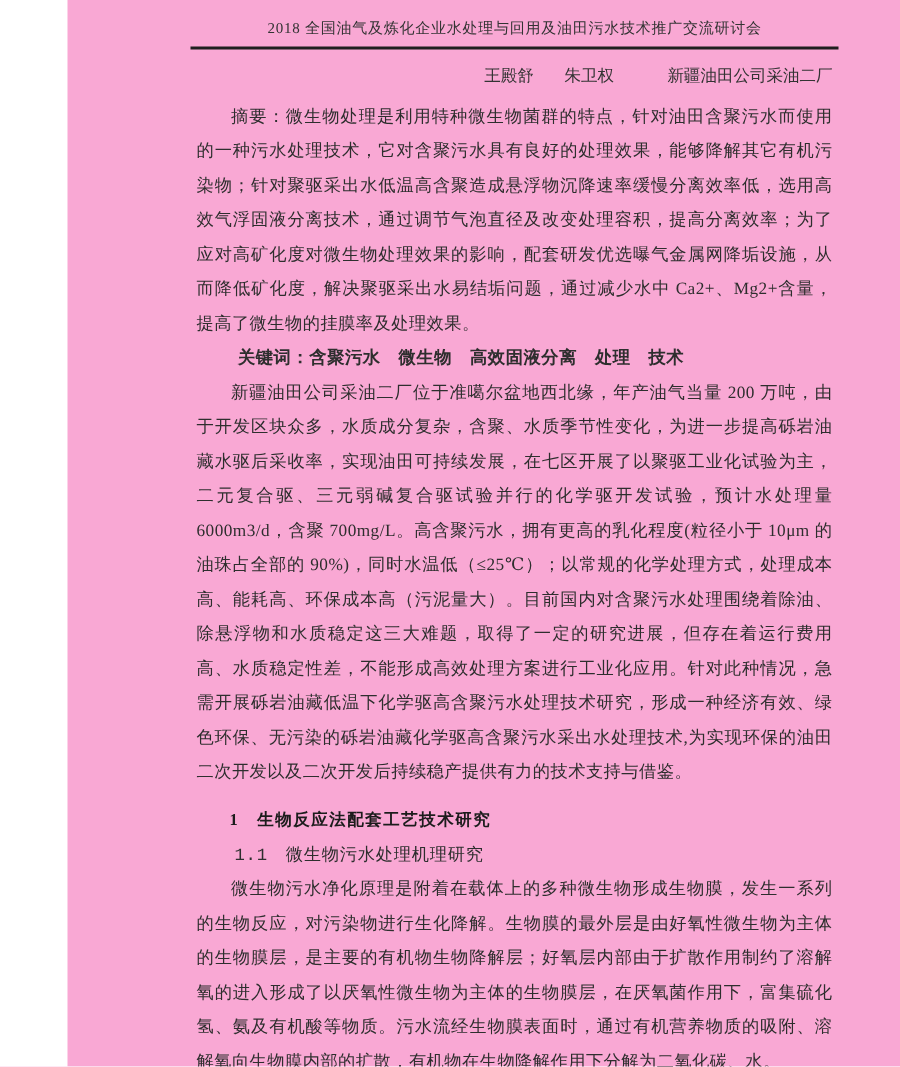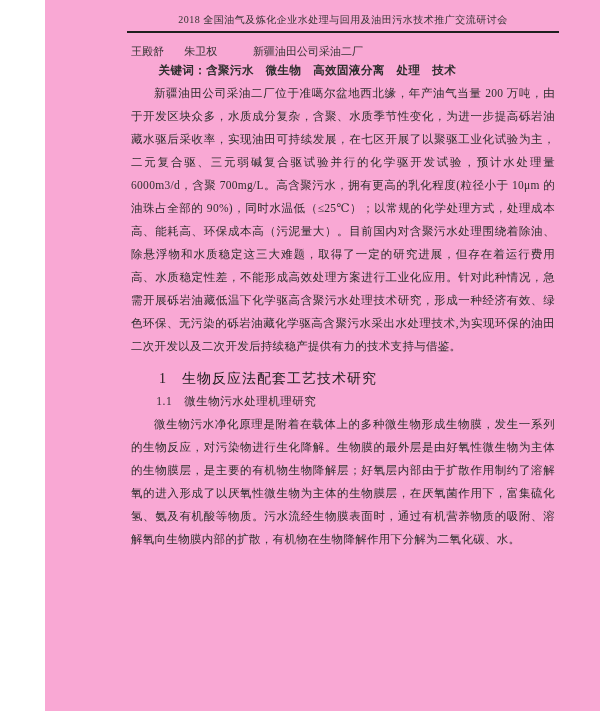--- a/index.html
+++ b/index.html
@@ -39,21 +39,21 @@
     margin: 15px 0 0 0;
     text-align: center;
     font-size: 15px;
     font-weight: bold;
     line-height: 22px;
     color: #1c1c1c;
     letter-spacing: 0.5px;
   }
   .authors {
     margin-top: 10px;
-    text-align: left;
+    text-align: right;
     font-size: 11px;
     line-height: 16px;
     color: #333333;
   }
   .authors .author + .author { margin-left: 1.6em; }
   .authors .affiliation { margin-left: 3em; }
   p.body {
     margin: 0;
     font-size: 11.5px;
     line-height: 23px;
@@ -64,53 +64,55 @@
   }
   p.abstract { margin-top: 8px; }
   p.keywords {
     text-indent: 2.4em;
     text-align: left;
     letter-spacing: 0.4px;
     font-weight: bold;
   }
   h2.sec {
     margin: 9px 0 0 0;
-    font-size: 14px;
-    font-weight: normal;
+    font-size: 11px;
+    font-weight: bold;
     line-height: 23px;
     text-indent: 2em;
     color: #1c1c1c;
     letter-spacing: 1px;
   }
   h3.subsec {
     margin: 0;
     font-size: 11.5px;
     font-weight: normal;
     line-height: 23px;
     text-indent: 2.2em;
     color: #2e2e2e;
     letter-spacing: 0.5px;
+    font-family: Liberation Mono, monospace;
   }
 </style>
 </head>
 <body>
 
 <div class="page">
 
   <div class="conf-header">2018 全国油气及炼化企业水处理与回用及油田污水技术推广交流研讨会</div>
 
   <hr class="header-rule">
 
 
   <div class="authors">
     <span class="author">王殿舒</span>
     <span class="author">朱卫权</span>
     <span class="affiliation">新疆油田公司采油二厂</span>
   </div>
 
+  <p class="body abstract">摘要：微生物处理是利用特种微生物菌群的特点，针对油田含聚污水而使用的一种污水处理技术，它对含聚污水具有良好的处理效果，能够降解其它有机污染物；针对聚驱采出水低温高含聚造成悬浮物沉降速率缓慢分离效率低，选用高效气浮固液分离技术，通过调节气泡直径及改变处理容积，提高分离效率；为了应对高矿化度对微生物处理效果的影响，配套研发优选曝气金属网降垢设施，从而降低矿化度，解决聚驱采出水易结垢问题，通过减少水中 Ca2+、Mg2+含量，提高了微生物的挂膜率及处理效果。</p>
 
   <p class="body keywords">关键词：含聚污水　微生物　高效固液分离　处理　技术</p>
 
   <p class="body">新疆油田公司采油二厂位于准噶尔盆地西北缘，年产油气当量 200 万吨，由于开发区块众多，水质成分复杂，含聚、水质季节性变化，为进一步提高砾岩油藏水驱后采收率，实现油田可持续发展，在七区开展了以聚驱工业化试验为主，二元复合驱、三元弱碱复合驱试验并行的化学驱开发试验，预计水处理量 6000m3/d，含聚 700mg/L。高含聚污水，拥有更高的乳化程度(粒径小于 10μm 的油珠占全部的 90%)，同时水温低（≤25℃）；以常规的化学处理方式，处理成本高、能耗高、环保成本高（污泥量大）。目前国内对含聚污水处理围绕着除油、除悬浮物和水质稳定这三大难题，取得了一定的研究进展，但存在着运行费用高、水质稳定性差，不能形成高效处理方案进行工业化应用。针对此种情况，急需开展砾岩油藏低温下化学驱高含聚污水处理技术研究，形成一种经济有效、绿色环保、无污染的砾岩油藏化学驱高含聚污水采出水处理技术,为实现环保的油田二次开发以及二次开发后持续稳产提供有力的技术支持与借鉴。</p>
 
   <h2 class="sec">1　生物反应法配套工艺技术研究</h2>
 
   <h3 class="subsec">1.1　微生物污水处理机理研究</h3>
 
   <p class="body">微生物污水净化原理是附着在载体上的多种微生物形成生物膜，发生一系列的生物反应，对污染物进行生化降解。生物膜的最外层是由好氧性微生物为主体的生物膜层，是主要的有机物生物降解层；好氧层内部由于扩散作用制约了溶解氧的进入形成了以厌氧性微生物为主体的生物膜层，在厌氧菌作用下，富集硫化氢、氨及有机酸等物质。污水流经生物膜表面时，通过有机营养物质的吸附、溶解氧向生物膜内部的扩散，有机物在生物降解作用下分解为二氧化碳、水。</p>

